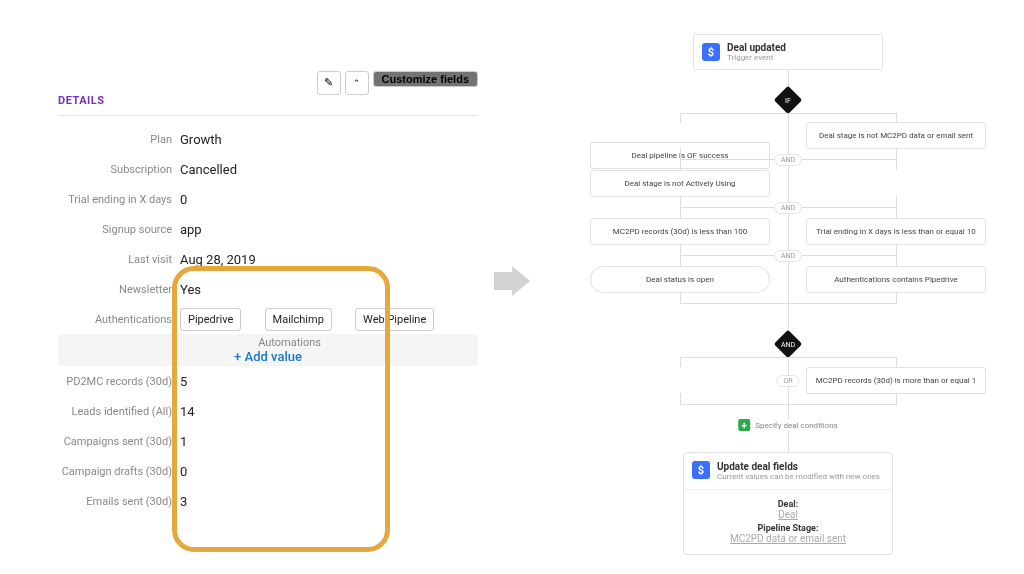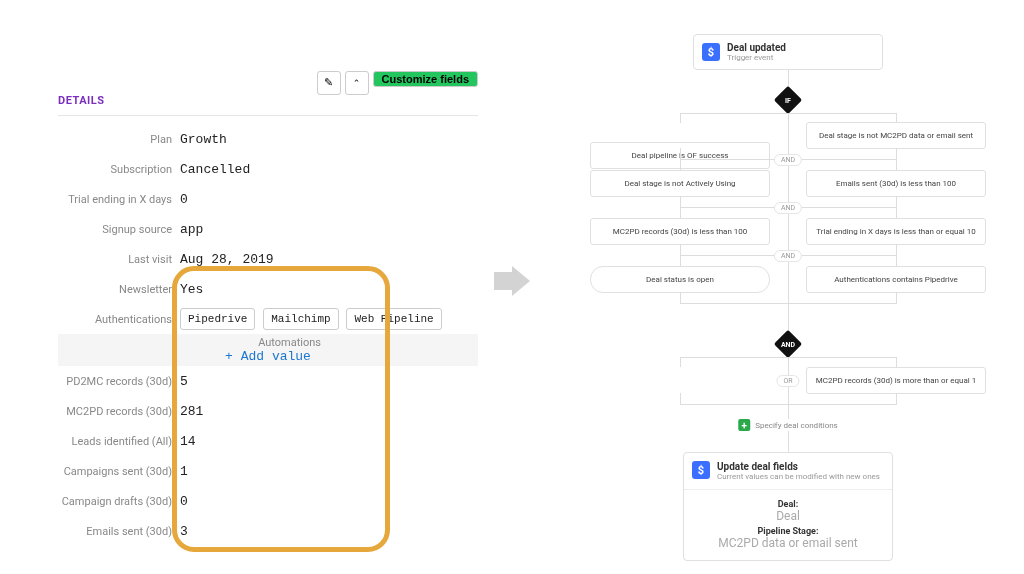--- a/index.html
+++ b/index.html
@@ -42,21 +42,21 @@
     background: #fff;
     display: flex; align-items: center; justify-content: center;
     font-size: 11px;
     cursor: pointer;
   }
   .customize-btn {
     height: 16px;
     padding: 0 8px;
     border: 1px solid #ccc;
     border-radius: 3px;
-    background: #22c55e;
+    background: #737373;
     font-size: 11px;
     font-weight: 600;
     cursor: pointer;
   }
   .detail-rows { margin-top: 8px; }
   .detail-row {
     display: flex;
     align-items: center;
     min-height: 30px;
     padding: 2px 0;
@@ -65,30 +65,29 @@
   .detail-label {
     width: 122px;
     text-align: right;
     padding-right: 8px;
     font-size: 11px;
     color: #888;
   }
   .detail-value {
     font-size: 13px;
     color: #222;
-    font-family: Liberation Mono, monospace;
   }
   .detail-value.add-link { color: #1c77d0; font-weight: 500; cursor: pointer; }
   .tag {
     display: inline-block;
     border: 1px solid #ccc;
     border-radius: 3px;
     padding: 4px 7px;
     font-size: 11px;
-    margin-right: 0;
+    margin-right: 20px;
     background: #fff;
   }
   
   .highlight-box {
     position: absolute;
     left: 172px;
     top: 266px;
     width: 218px;
     height: 286px;
     border: 5px solid #e6a83c;
@@ -158,21 +157,21 @@
     background: #111;
     transform: rotate(45deg);
     border-radius: 2px;
   }
   .diamond-label {
     position: absolute;
     left: 50%;
     transform: translateX(-50%);
     color: #fff;
     font-size: 7px;
-    font-weight: 700;
+    font-weight: 400;
   }
   .cond-box {
     position: absolute;
     width: 180px;
     background: #fff;
     border: 1px solid #e0e0e0;
     border-radius: 3px;
     padding: 8px 6px;
     font-size: 8px;
     color: #444;
@@ -225,21 +224,21 @@
     display: flex;
     gap: 7px;
     padding: 8px;
     align-items: flex-start;
     border-bottom: 1px solid #eee;
   }
   .action-title { font-size: 10px; font-weight: 700; }
   .action-sub { font-size: 8px; color: #999; }
   .action-body { padding: 6px 8px 8px; text-align: center; }
   .action-field-label { font-size: 9px; font-weight: 700; color: #333; margin-top: 3px; }
-  .action-field-value { font-size: 12px; color: #aaa; margin-bottom: 2px; }
+  .action-field-value { font-size: 10px; color: #aaa; margin-bottom: 2px; text-decoration: underline; }
 </style>
 </head>
 <body>
 
 <div class="left-panel">
   <div class="details-header">
     <div class="details-title">DETAILS</div>
     <div class="header-controls">
       <button class="icon-btn">
         <span>✎</span>
@@ -286,24 +285,20 @@
     </div>
     <div class="detail-row active">
       <div class="detail-label">Automations</div>
       <div class="detail-value add-link">+ Add value</div>
     </div>
     <div class="detail-row">
       <div class="detail-label">PD2MC records (30d)</div>
       <div class="detail-value">5</div>
     </div>
     <div class="detail-row">
-      <div class="detail-label">MC2PD records (30d)</div>
-      <div class="detail-value">281</div>
-    </div>
-    <div class="detail-row">
       <div class="detail-label">Leads identified (All)</div>
       <div class="detail-value">14</div>
     </div>
     <div class="detail-row">
       <div class="detail-label">Campaigns sent (30d)</div>
       <div class="detail-value">1</div>
     </div>
     <div class="detail-row">
       <div class="detail-label">Campaign drafts (30d)</div>
       <div class="detail-value">0</div>
@@ -343,21 +338,20 @@
 
   <div class="cond-box cond-left" style="top:102px;margin-top:20px;">Deal pipeline is OF success</div>
   <div class="cond-box cond-right" style="top:102px;">Deal stage is not MC2PD data or email sent</div>
   <div class="logic-pill" style="top:134px;">AND</div>
 
   <div class="vline" style="top:128px;left:114px;width:1px;height:22px;"></div>
   <div class="vline" style="top:128px;left:330px;width:1px;height:22px;"></div>
   <div class="hline" style="top:139px;left:114px;width:216px;height:1px;"></div>
 
   <div class="cond-box cond-left" style="top:150px;">Deal stage is not Actively Using</div>
-  <div class="cond-box cond-right" style="top:150px;">Emails sent (30d) is less than 100</div>
   <div class="logic-pill" style="top:182px;">AND</div>
 
   <div class="vline" style="top:176px;left:114px;width:1px;height:22px;"></div>
   <div class="vline" style="top:176px;left:330px;width:1px;height:22px;"></div>
   <div class="hline" style="top:187px;left:114px;width:216px;height:1px;"></div>
 
   <div class="cond-box cond-left" style="top:198px;">MC2PD records (30d) is less than 100</div>
   <div class="cond-box cond-right" style="top:198px;">Trial ending in X days is less than or equal 10</div>
   <div class="logic-pill" style="top:230px;">AND</div>
 

